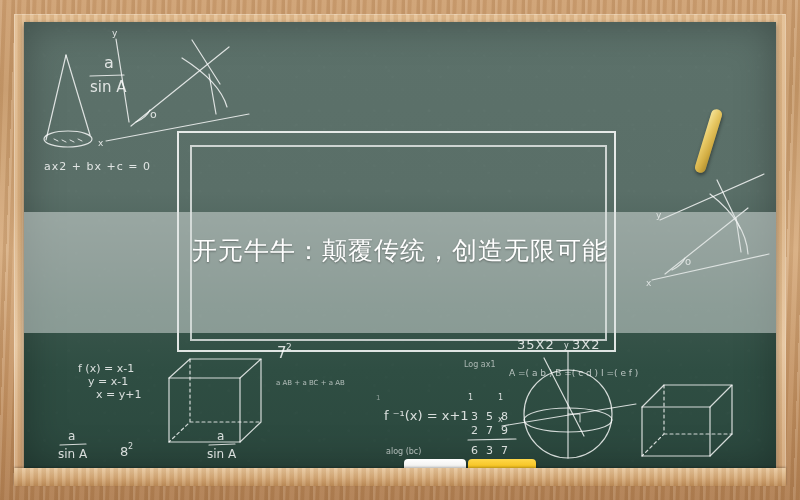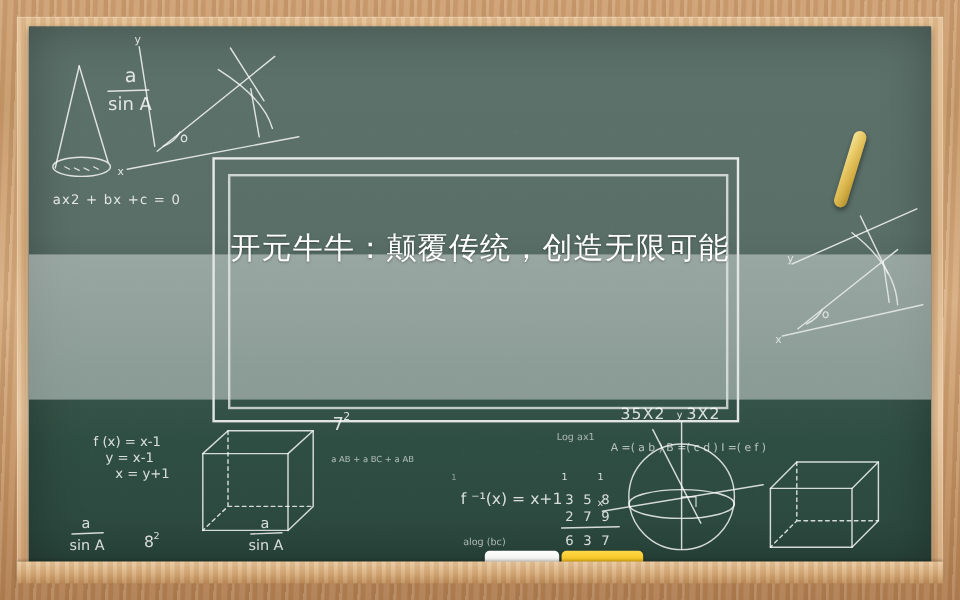--- a/index.html
+++ b/index.html
@@ -50,21 +50,21 @@
   
   .rect-outer{position:absolute;left:153px;top:109px;width:435px;height:217px;
     border:2px solid rgba(255,255,255,.85);}
   .rect-inner{position:absolute;left:166px;top:123px;width:413px;height:192px;
     border:2px solid rgba(255,255,255,.70);}
 
   
   .band{position:absolute;left:0;top:190px;width:752px;height:121px;
     background:rgba(222,228,226,.50);}
   .band-text{position:absolute;left:0;top:190px;width:800px;height:121px;
-    display:flex;align-items:flex-start;justify-content:center;}
+    display:flex;align-items:center;justify-content:center;}
   .band-text span{
     font-size:25px;color:#ffffff;letter-spacing:1px;white-space:nowrap;
     text-shadow:0 1px 2px rgba(0,0,0,.35);
     font-family:"DejaVu Sans","Liberation Sans",sans-serif;}
 
   
   .chalk-stick{position:absolute;left:679px;top:86px;width:11px;height:66px;
     border-radius:6px;transform:rotate(17deg);
     background:linear-gradient(100deg,#f5e49a 0%,#e8c966 35%,#d3ae44 70%,#b08f2f 100%);
     box-shadow:1px 2px 4px rgba(0,0,0,.45);}

